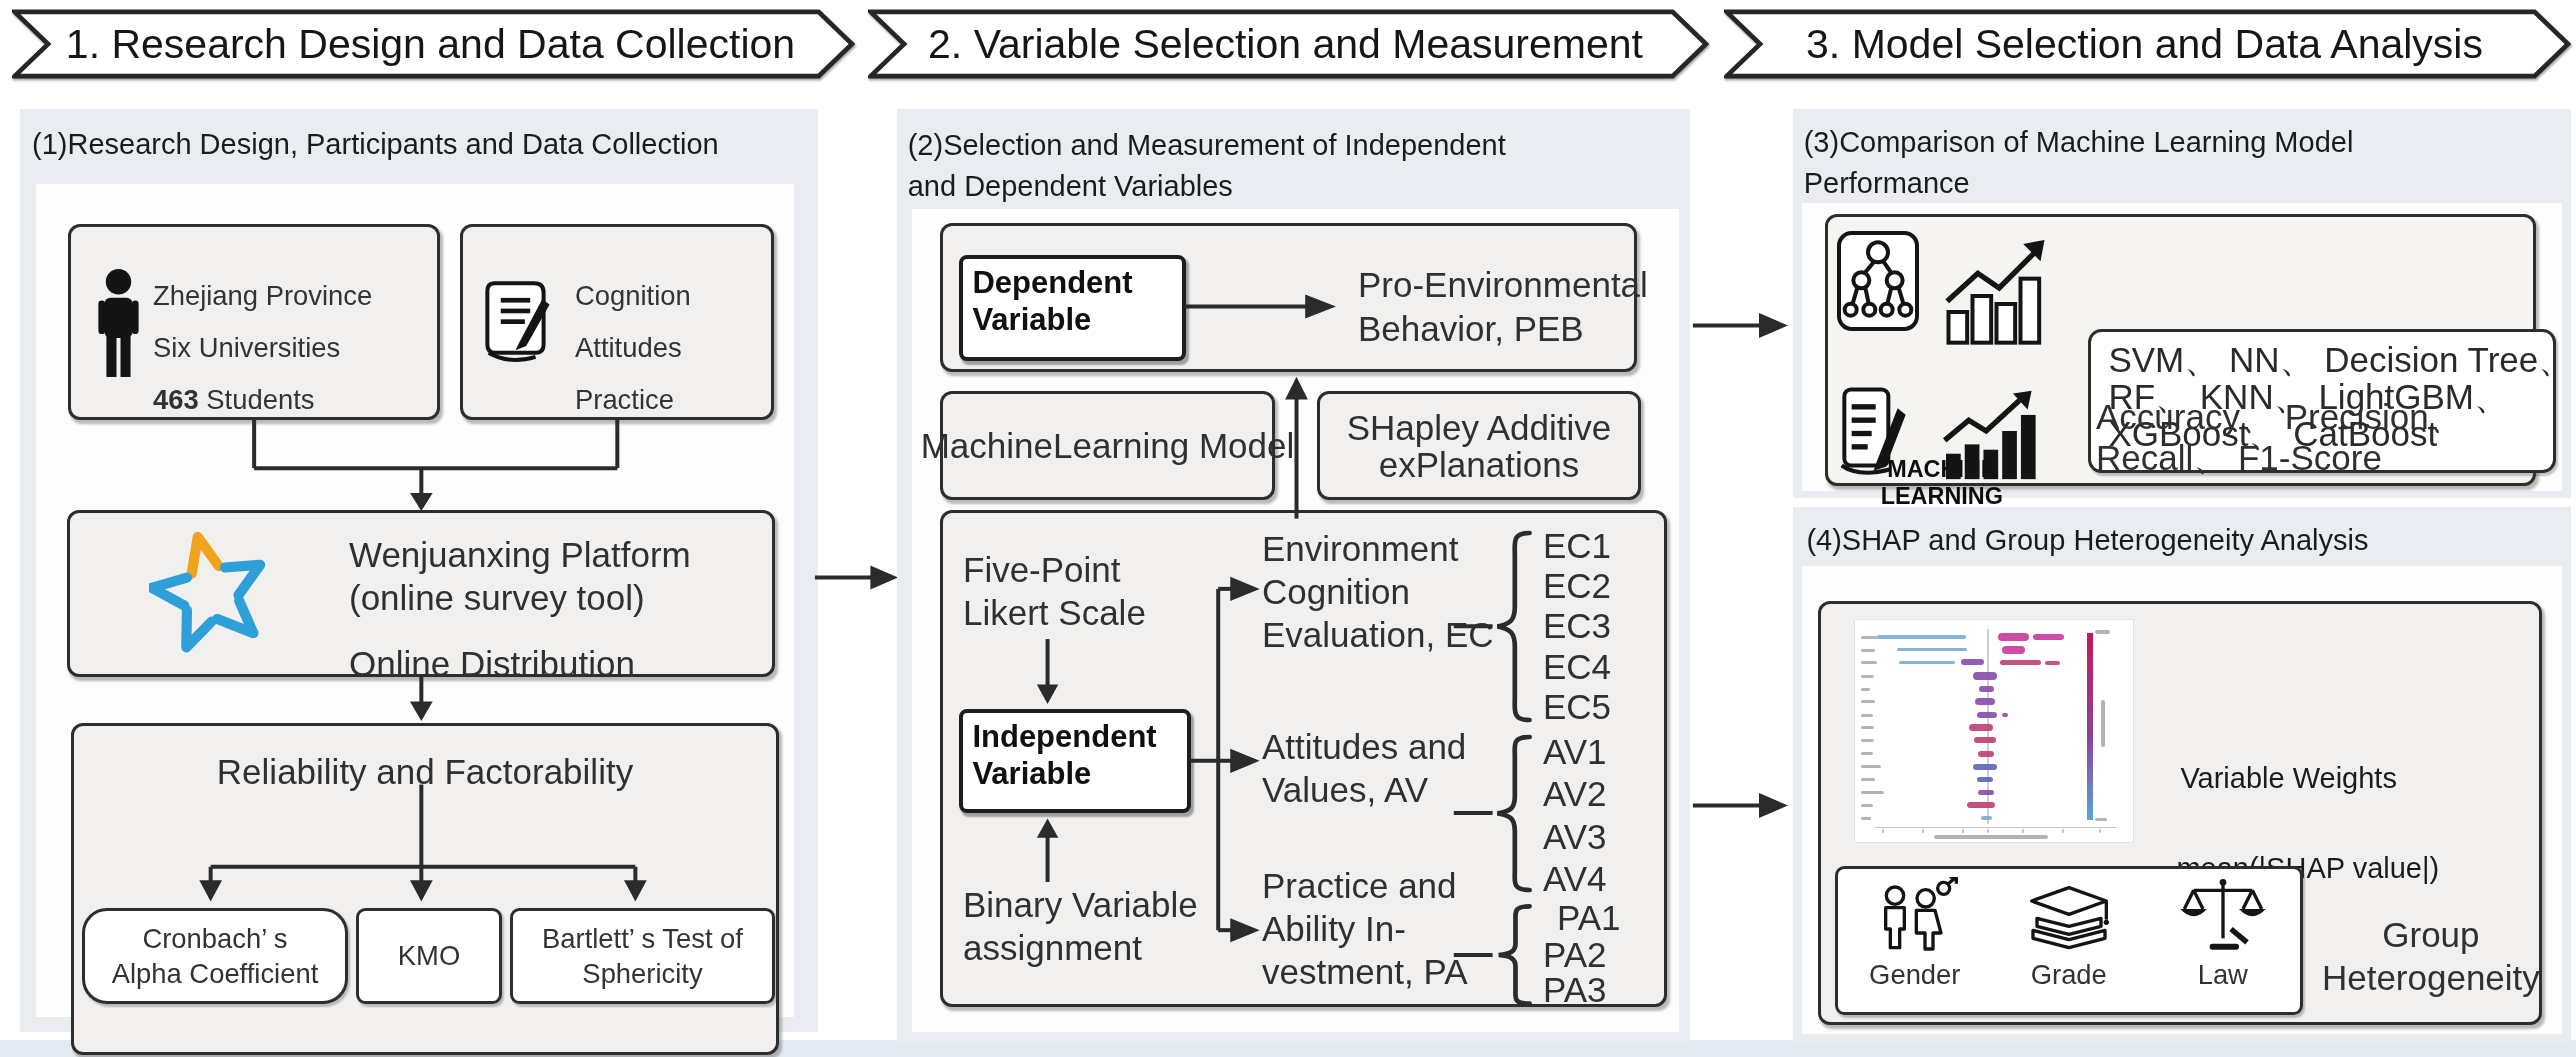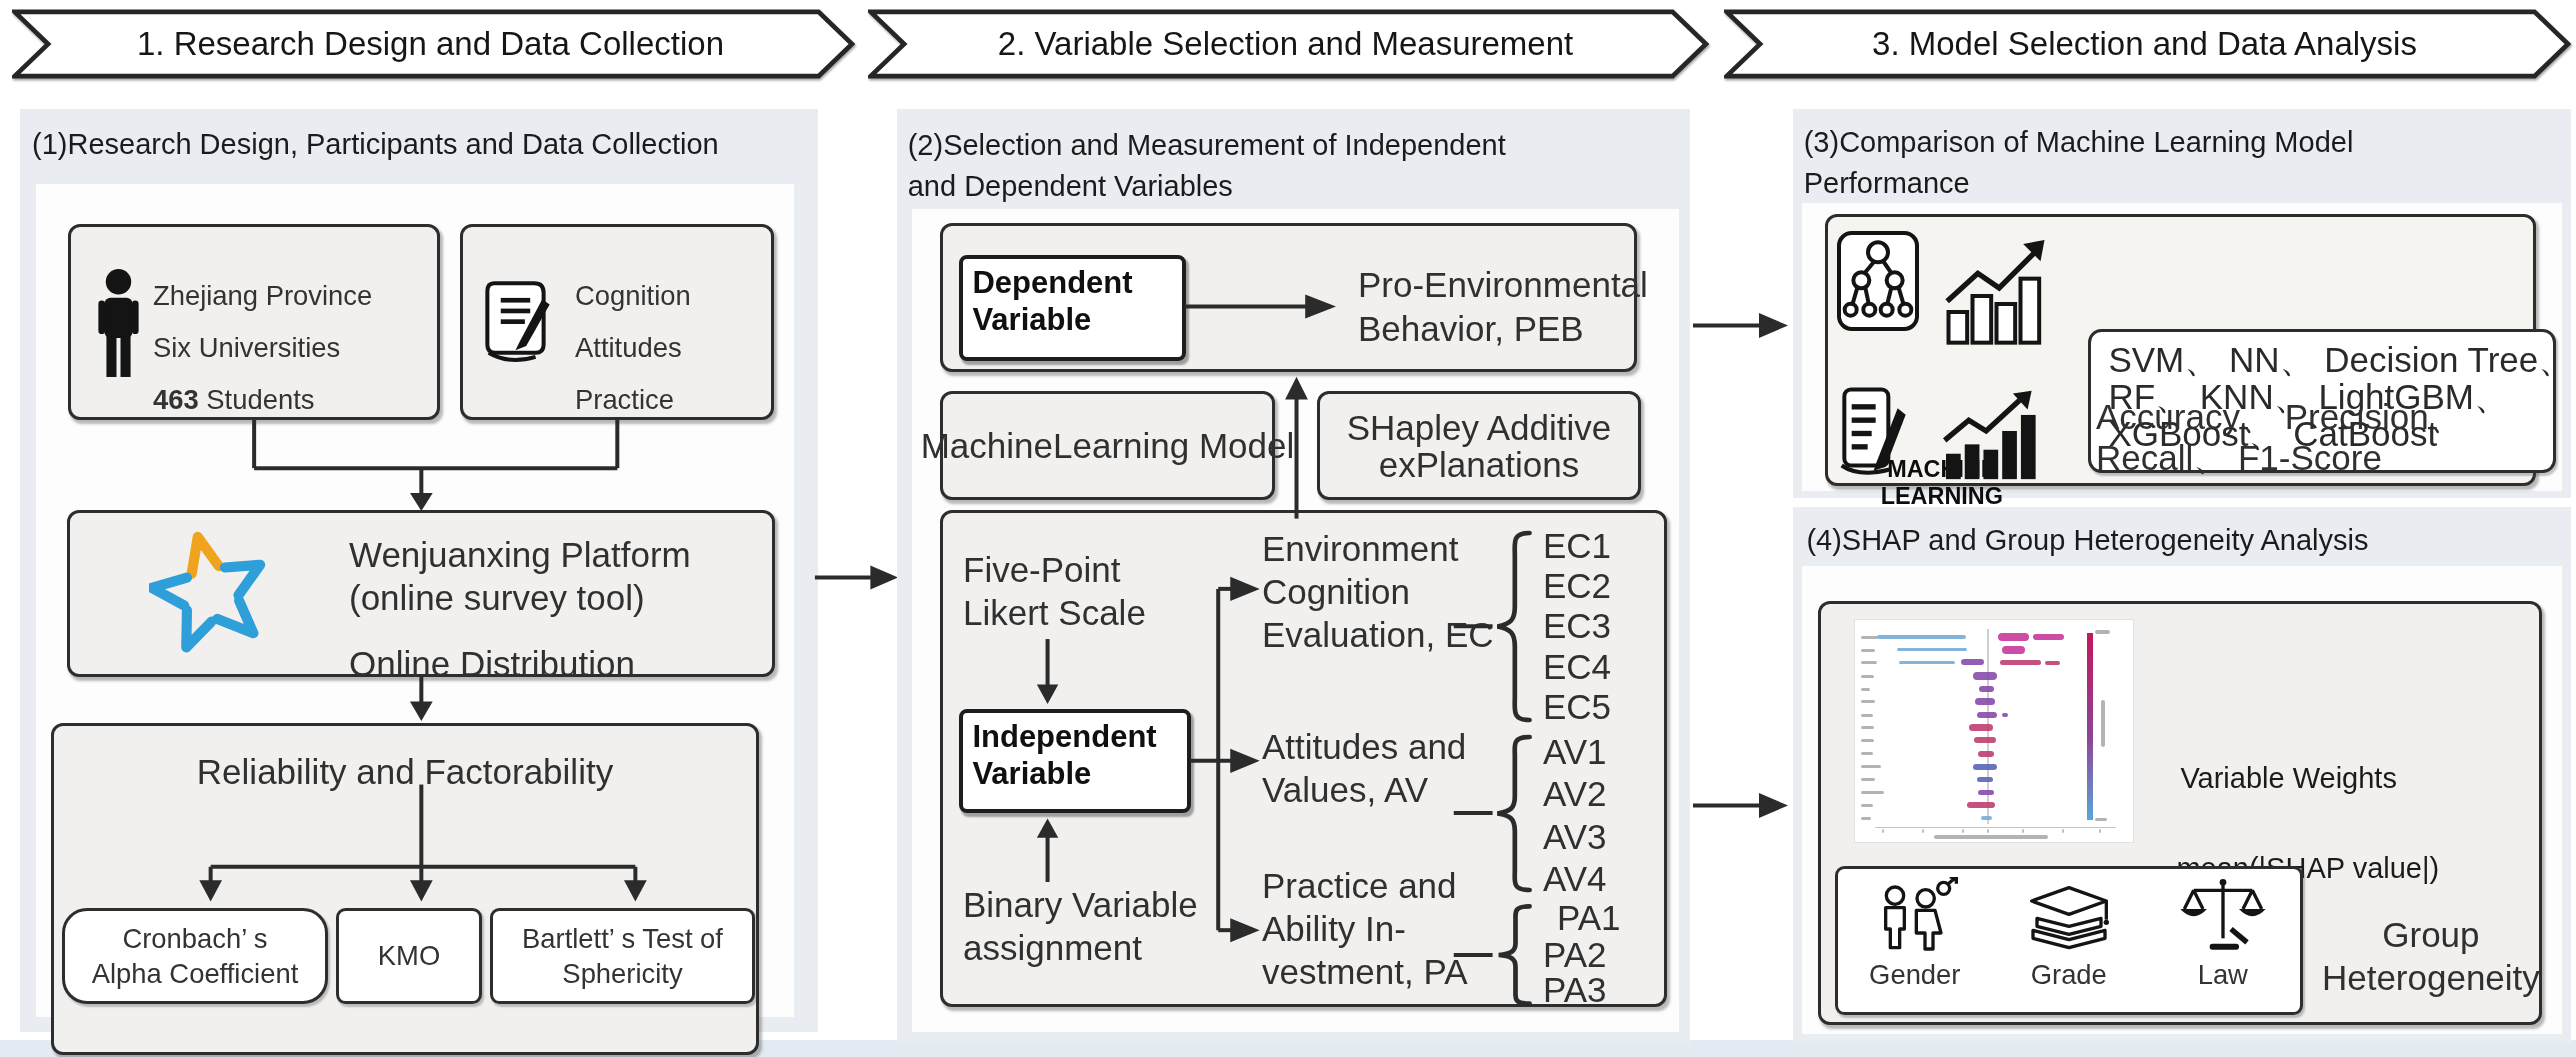--- a/index.html
+++ b/index.html
@@ -13,21 +13,21 @@
   .wbox{position:absolute;background:#ffffff;border:3.3px solid #2d2d2d;border-radius:9.4px;
         box-shadow:2px 2.7px 2px rgba(70,70,70,.32);box-sizing:border-box;}
   .boldbox{position:absolute;background:#ffffff;border:4px solid #1d1d1d;border-radius:8px;
         box-shadow:2.7px 3.3px 2px rgba(60,60,60,.45);box-sizing:border-box;}
   .t44{font-size:29px;line-height:40px;color:#1b1b1b;}
   .t42{font-size:35px;line-height:37px;color:#303030;}
   .t41{font-size:27.4px;line-height:36px;color:#333333;}
   .bold47{font-size:31px;font-weight:bold;line-height:37px;color:#101010;}
   .center{text-align:center;}
   .banner-label{position:absolute;left:47px;right:54px;top:0;bottom:0;display:flex;align-items:center;
-        justify-content:center;font-size:33px;color:#161616;}
+        justify-content:center;font-size:41px;color:#161616;}
   svg{display:block;}
   .ln{white-space:pre;}
   .shap-seg{position:absolute;}
   .stub{position:absolute;background:#9a9a9a;opacity:.75;border-radius:2px;}
 </style>
 </head>
 <body>
 
 <div id="page">
 
@@ -104,21 +104,21 @@
           </g>
         </svg>
       </span>
       <div class="abs t42" style="left:279px;top:20px;line-height:43px;">
         <div class="ln">Wenjuanxing Platform</div>
         <div class="ln">(online survey tool)</div>
       </div>
       <div class="abs t42 ln" style="left:279px;top:132px;">Online Distribution</div>
     </div>
 
-    <div class="gbox" style="left:31px;top:614px;width:708px;height:332px;">
+    <div class="gbox" style="left:51px;top:614px;width:708px;height:332px;">
       <div class="abs t42 center" style="left:0;right:0;top:27px;">Reliability and Factorability</div>
       <div class="wbox" style="left:8px;top:182px;width:266px;height:96px;display:flex;flex-direction:column;align-items:center;justify-content:center;border-radius:25px;">
         <div class="t41 ln" style="line-height:35px;">Cronbach’ s</div>
         <div class="t41 ln" style="line-height:35px;">Alpha Coefficient</div>
       </div>
       <div class="wbox" style="left:282px;top:182px;width:146px;height:96px;display:flex;align-items:center;justify-content:center;">
         <div class="t41 ln">KMO</div>
       </div>
       <div class="wbox" style="left:436px;top:182px;width:265px;height:96px;display:flex;flex-direction:column;align-items:center;justify-content:center;">
         <div class="t41 ln" style="line-height:35px;">Bartlett’ s Test of</div>

